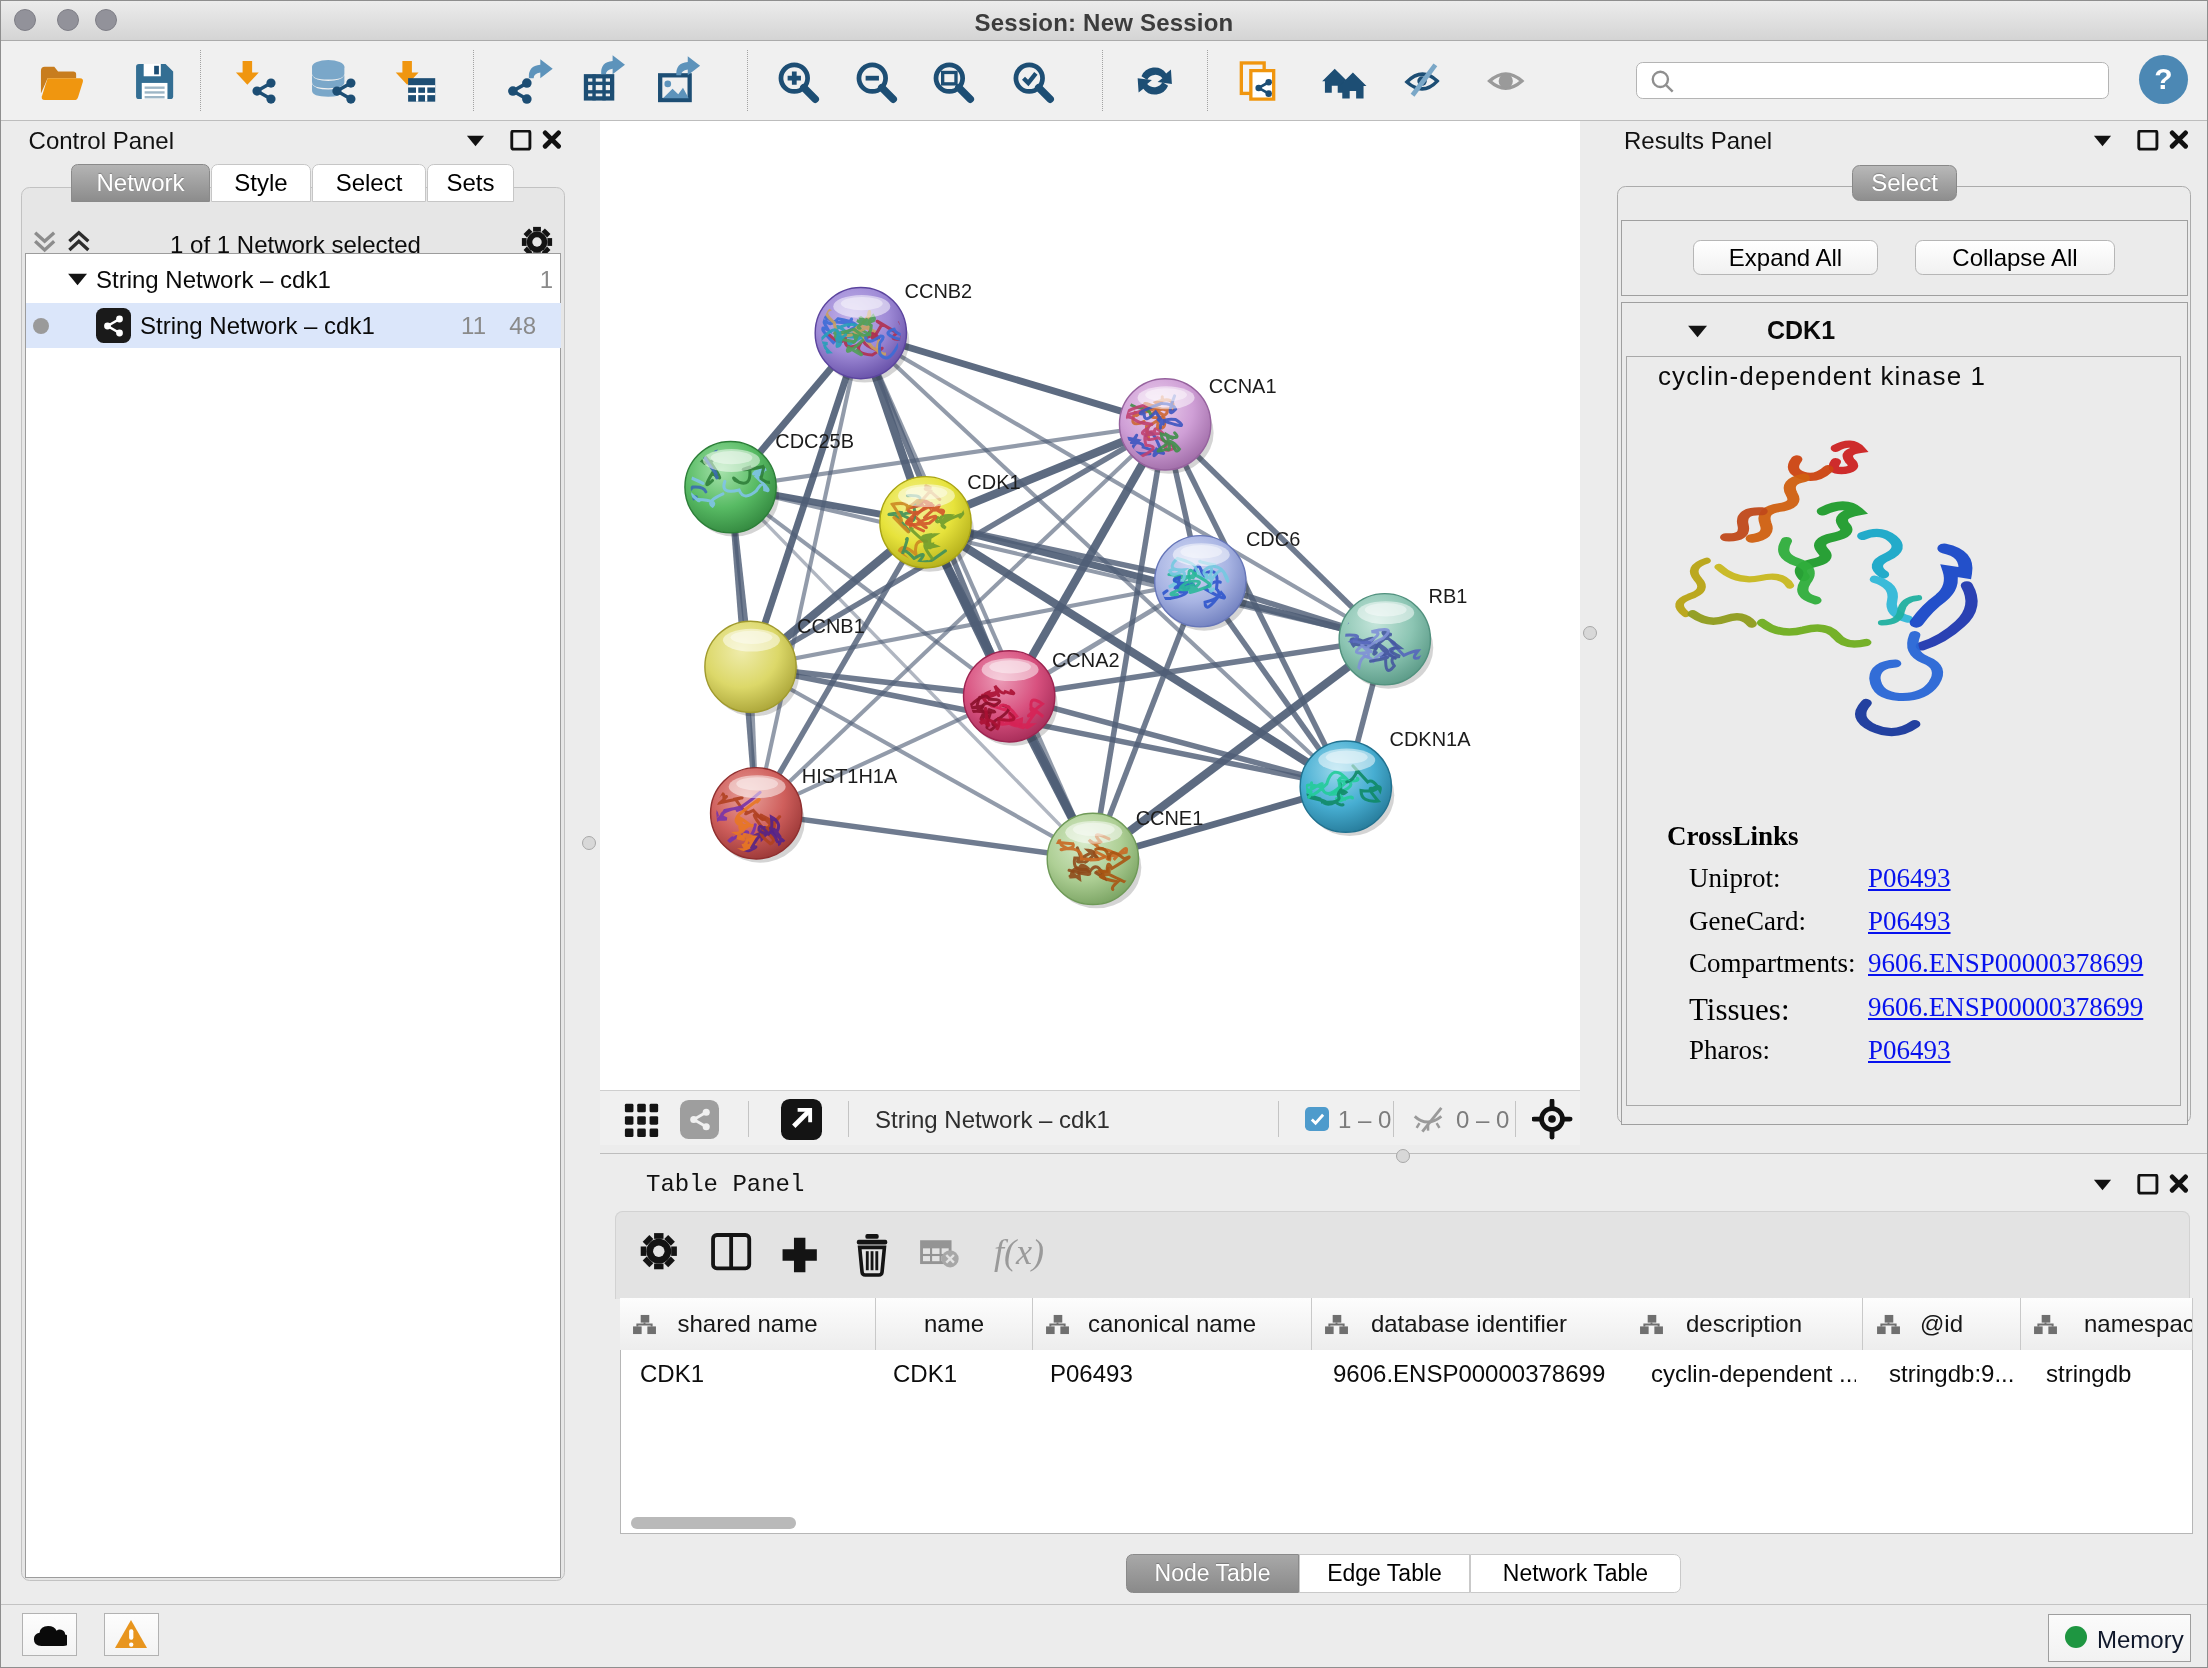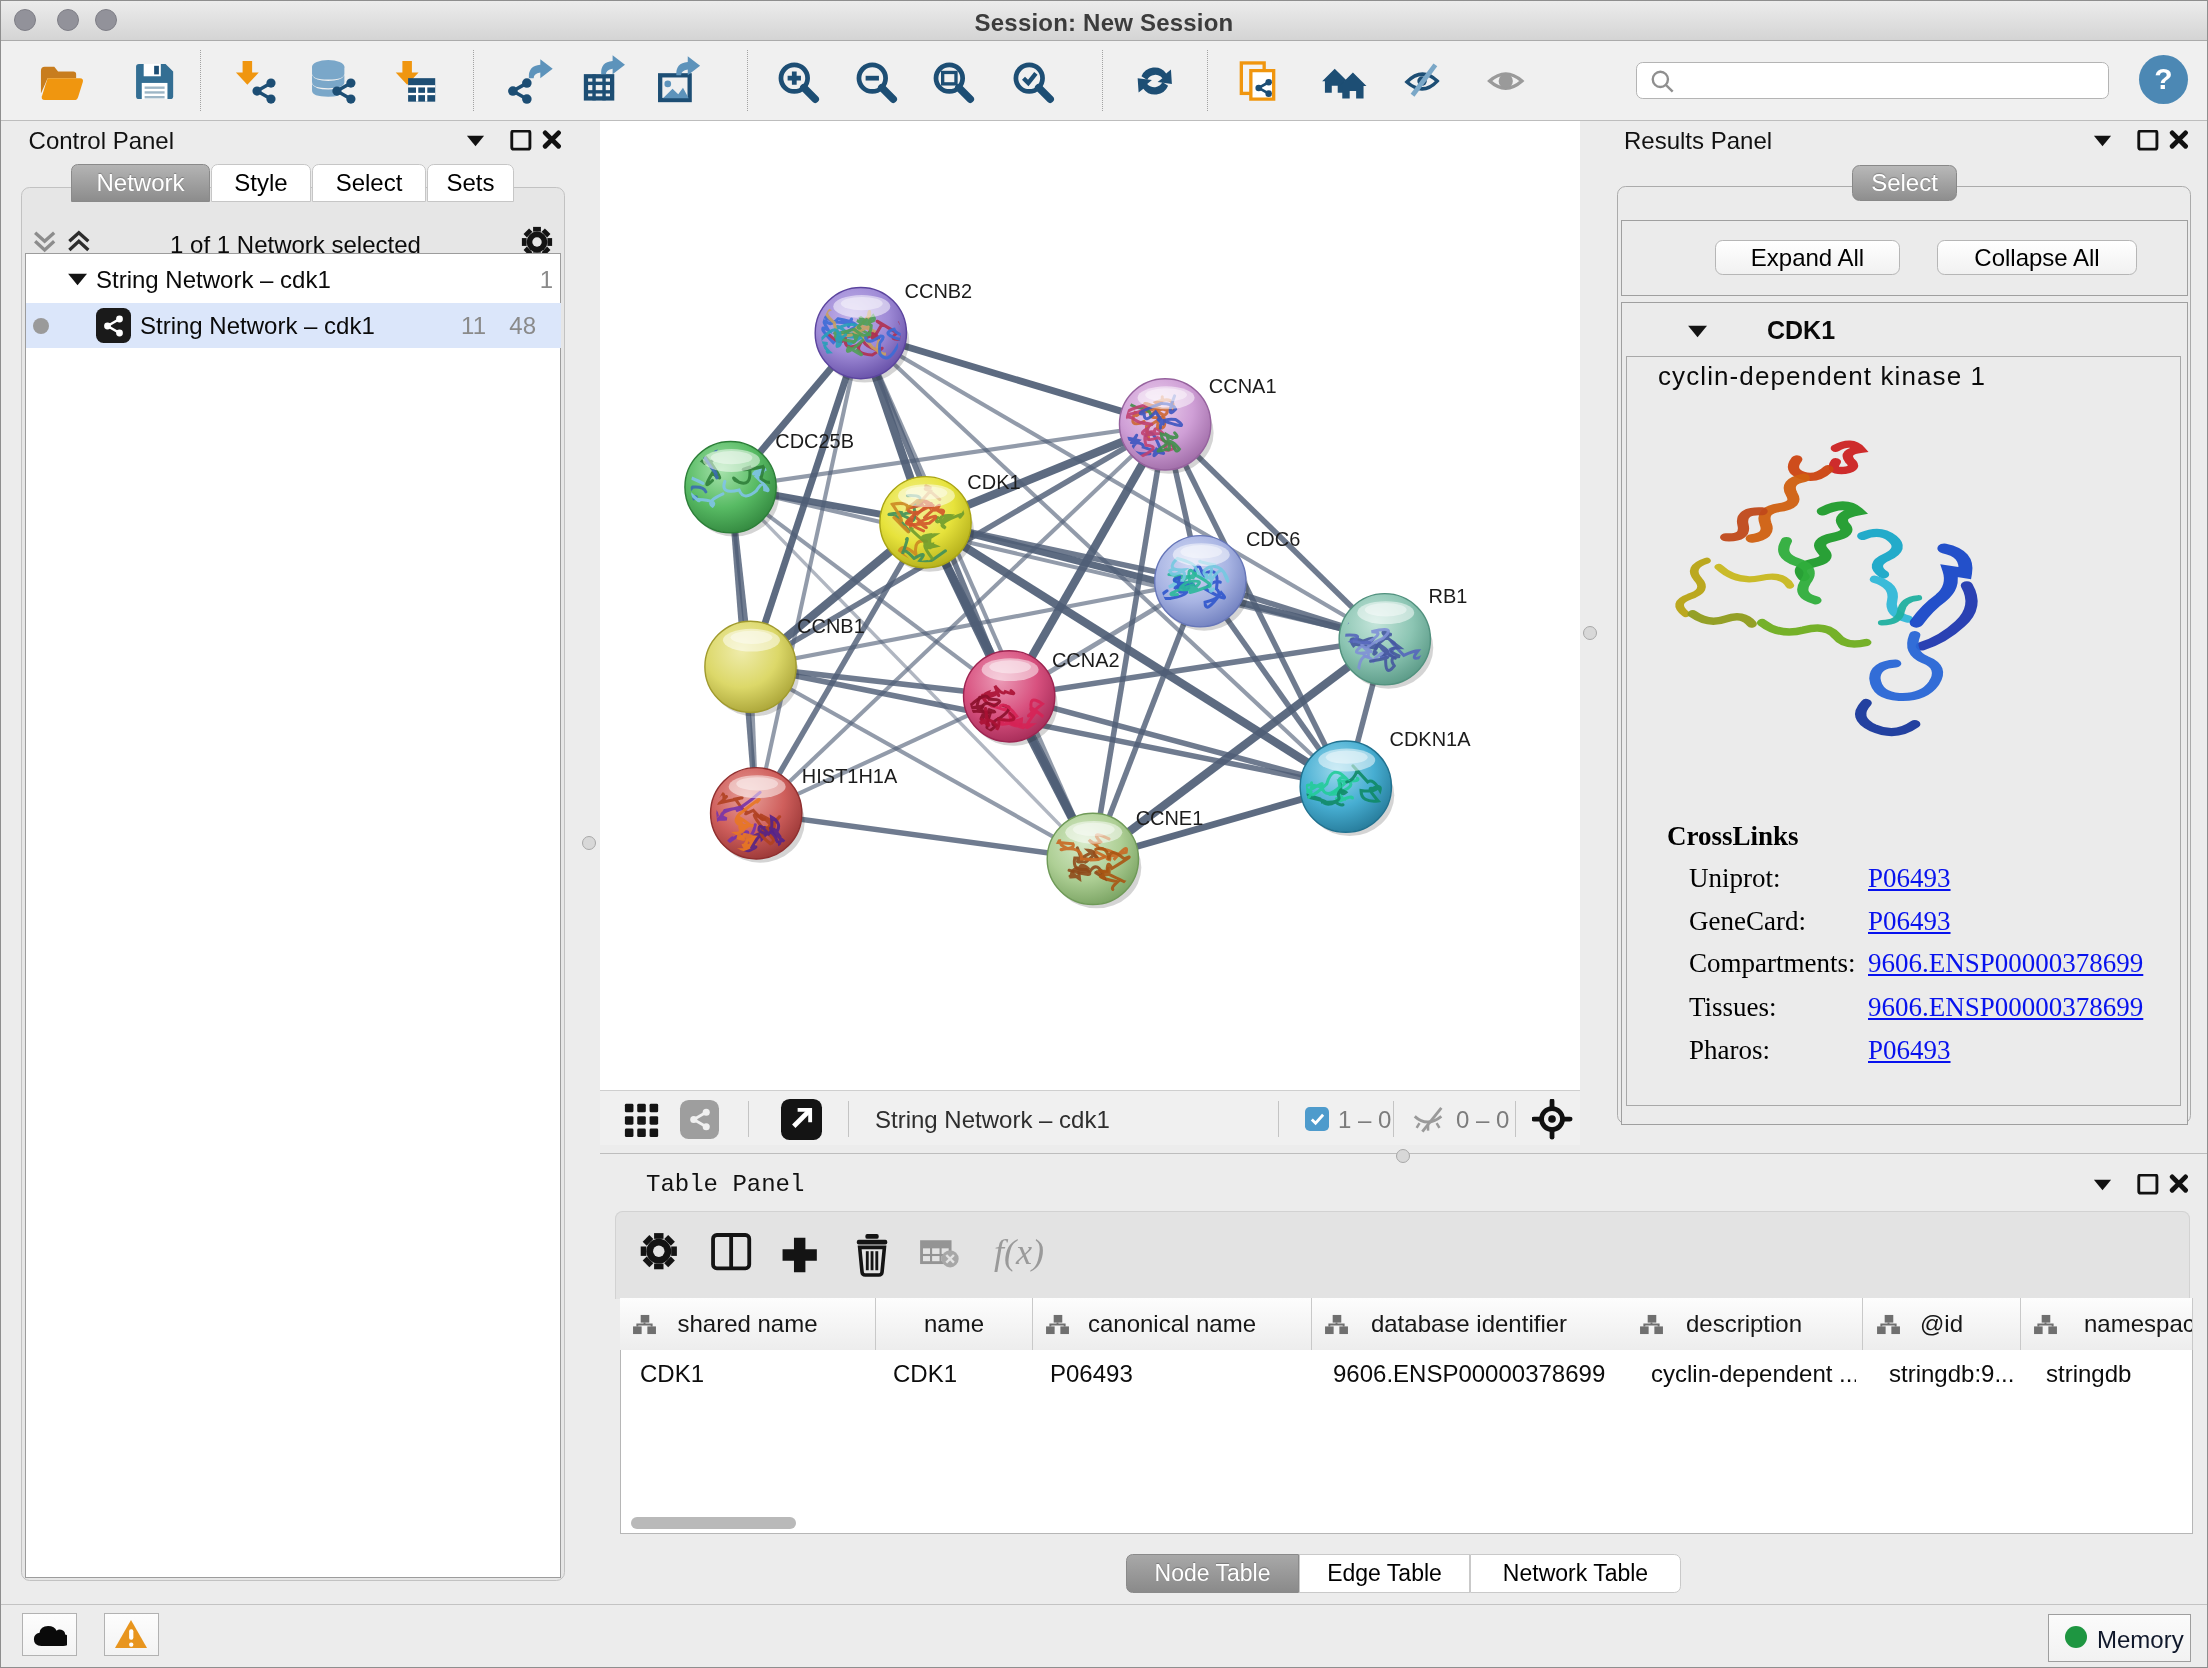--- a/index.html
+++ b/index.html
@@ -12,21 +12,21 @@
 .searchbox{left:1635px;top:61px;width:473px;height:37px;background:#fff;border:1px solid #b4b4b4;border-radius:6.7px;}
 .help{left:2138px;top:54px;width:49px;height:49px;border-radius:50%;background:#4c88b4;color:#fff;font-weight:bold;font-size:30px;text-align:center;line-height:48px;}
 
 .phead{font-size:24px;color:#111;}
 
 .tab{position:absolute;top:163px;height:38px;border:1px solid #c6c6c6;background:#fff;color:#000;font-size:24px;text-align:center;line-height:36px;border-radius:6.7px 6.7px 0 0;}
 .tabsel{background:linear-gradient(#b4b4b4,#8c8c8c);color:#fff;border-color:#8a8a8a;text-shadow:0 -1px 1px rgba(0,0,0,.25);}
 .cpbox{left:20px;top:186px;width:544px;height:1394px;background:#e6e6e6;border:1px solid #c2c2c2;border-radius:8.6px;}
 .cplist{left:24px;top:252px;width:536px;height:1325px;background:#fff;border:1px solid #9c9c9c;}
 
-.btn{position:absolute;background:linear-gradient(#ffffff,#f1f1f1);border:1px solid #b6b6b6;border-radius:7.6px;text-align:center;font-size:24px;color:#000;margin-left:22px;}
+.btn{position:absolute;background:linear-gradient(#ffffff,#f1f1f1);border:1px solid #b6b6b6;border-radius:7.6px;text-align:center;font-size:24px;color:#000;}
 
 .nettb{left:599px;top:1089px;width:980px;height:55px;background:#f0f0f0;border-top:1px solid #cfcfcf;}
 .ntsep{position:absolute;top:9.5px;height:36px;border-left:1px solid #c4c4c4;width:0;}
 
 .rsbox{left:1616px;top:185px;width:574px;height:938px;background:#ebebeb;border:1px solid #ababab;border-radius:8.6px;}
 .serif{font-family:"Liberation Serif",serif;}
 .blink{color:#0712ee;text-decoration:underline;font-family:"Liberation Serif",serif;}
 
 .tblhead{position:absolute;top:1297px;height:52px;background:linear-gradient(#fdfdfd,#ededed);border-right:1px solid #c9c9c9;font-size:24px;color:#161616;}
 .tabb{position:absolute;top:1553px;height:39px;border:1px solid #c9c9c9;background:#fff;color:#000;font-size:23px;text-align:center;line-height:37px;}
@@ -611,21 +611,21 @@
     <path d="M240 430 q-16 24 8 40 q26 16 48 -6" fill="none" stroke="#18389c" stroke-width="13" stroke-linecap="round" stroke-opacity="0.95"></path>
     <path d="M300 260 q-18 2 -20 22 q-2 18 -22 18" fill="none" stroke="#20b0a0" stroke-width="9" stroke-linecap="round" stroke-opacity="0.95"></path>
   </svg>
 <div class="abs serif" style="left:1666px;top:820px;font-size:27px;font-weight:bold;color:#000;">CrossLinks</div>
 <div class="abs serif" style="left:1688px;top:862px;font-size:27px;color:#000;">Uniprot:</div>
 <div class="abs blink" style="left:1867px;top:862px;font-size:27px;">P06493</div>
 <div class="abs serif" style="left:1688px;top:905px;font-size:27px;color:#000;">GeneCard:</div>
 <div class="abs blink" style="left:1867px;top:905px;font-size:27px;">P06493</div>
 <div class="abs serif" style="left:1688px;top:947px;font-size:27px;color:#000;">Compartments:</div>
 <div class="abs blink" style="left:1867px;top:947px;font-size:27px;">9606.ENSP00000378699</div>
-<div class="abs serif" style="left:1688px;top:991px;font-size:27px;color:#000;">Tissues:</div>
+<div class="abs serif" style="left:1688px;top:991px;font-size:31px;color:#000;">Tissues:</div>
 <div class="abs blink" style="left:1867px;top:991px;font-size:27px;">9606.ENSP00000378699</div>
 <div class="abs serif" style="left:1688px;top:1034px;font-size:27px;color:#000;">Pharos:</div>
 <div class="abs blink" style="left:1867px;top:1034px;font-size:27px;">P06493</div>
 
 <div class="abs" style="left:599px;top:1152px;width:1609px;height:451px;background:#ececec;border-top:1px solid #bdbdbd;"></div>
 <div class="abs phead" style="left:645px;top:1170px;font-family:Liberation Mono, monospace;">Table Panel</div>
 <svg class="abs" style="left:2091px;top:1173px" width="105" height="21" xmlns="http://www.w3.org/2000/svg" viewBox="0 0 110 22">
 <path d="M2 6 l18 0 l-9 11 z" fill="#111"></path>
 <rect x="49" y="1" width="19" height="19" fill="none" stroke="#111" stroke-width="3" rx="2"></rect>
 <path d="M84 3 l14 14 M98 3 l-14 14" stroke="#111" stroke-width="5" stroke-linecap="round"></path>

